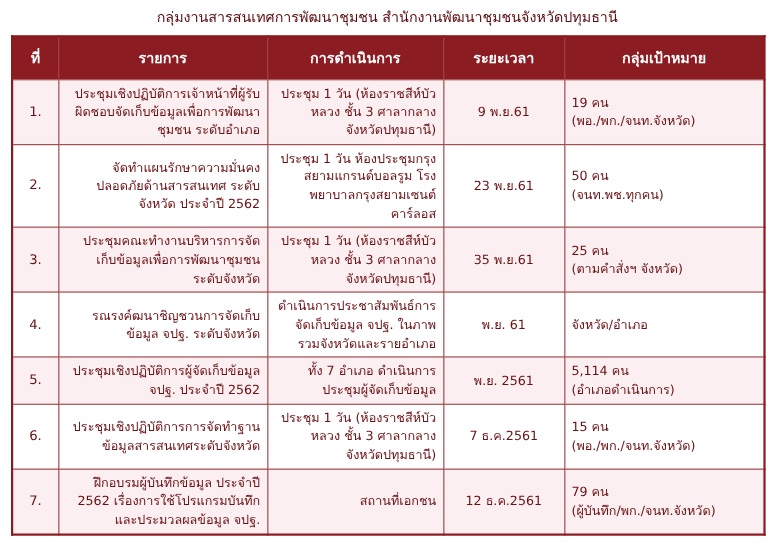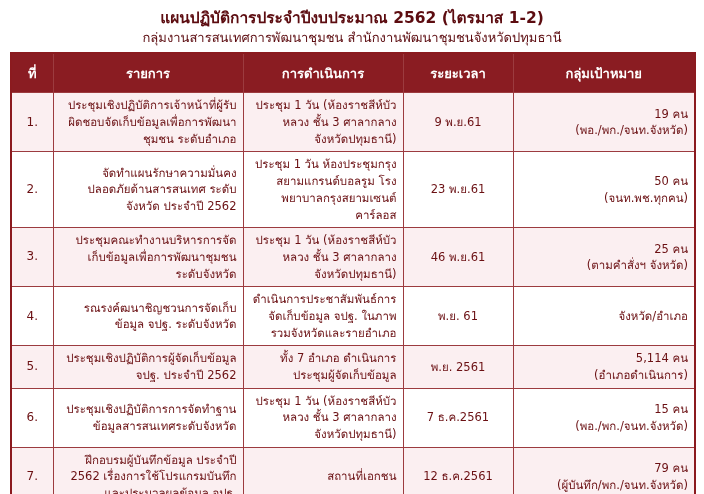--- a/index.html
+++ b/index.html
@@ -76,38 +76,37 @@
   td.col-item {
     text-align: right;
   }
   td.col-action {
     text-align: right;
   }
   td.col-time {
     text-align: center;
   }
   td.col-target {
-    text-align: right;
+    text-align: left;
   }
   .cell-line {
     display: block;
   }
   .w-no { width: 42px; }
   .w-item { width: 190px; }
   .w-action { width: 160px; }
   .w-time { width: 110px; }
   .w-target { width: 182px; }
 </style>
 </head>
 <body>
 
 <div class="page">
 
   <div class="title-block">
-    <div class="title-line1">แผนปฏิบัติการประจำปีงบประมาณ 2562 (ไตรมาส 1-2)</div>
     <div class="title-line2">กลุ่มงานสารสนเทศการพัฒนาชุมชน สำนักงานพัฒนาชุมชนจังหวัดปทุมธานี</div>
   </div>
 
   <table class="plan">
     <colgroup>
       <col class="w-no">
       <col class="w-item">
       <col class="w-action">
       <col class="w-time">
       <col class="w-target">
@@ -142,21 +141,21 @@
         <td class="col-target">
           <span class="cell-line">50 คน</span>
           <span class="cell-line">(จนท.พช.ทุกคน)</span>
         </td>
       </tr>
 
       <tr class="odd">
         <td class="col-no">3.</td>
         <td class="col-item">ประชุมคณะทำงานบริหารการจัดเก็บข้อมูลเพื่อการพัฒนาชุมชน ระดับจังหวัด</td>
         <td class="col-action">ประชุม 1 วัน (ห้องราชสีห์บัวหลวง ชั้น 3 ศาลากลางจังหวัดปทุมธานี)</td>
-        <td class="col-time">46 พ.ย.61</td>
+        <td class="col-time">35 พ.ย.61</td>
         <td class="col-target">
           <span class="cell-line">25 คน</span>
           <span class="cell-line">(ตามคำสั่งฯ จังหวัด)</span>
         </td>
       </tr>
 
       <tr class="even">
         <td class="col-no">4.</td>
         <td class="col-item">รณรงค์ฒนาชิญชวนการจัดเก็บข้อมูล จปฐ. ระดับจังหวัด</td>
         <td class="col-action">ดำเนินการประชาสัมพันธ์การจัดเก็บข้อมูล จปฐ. ในภาพรวมจังหวัดและรายอำเภอ</td>

